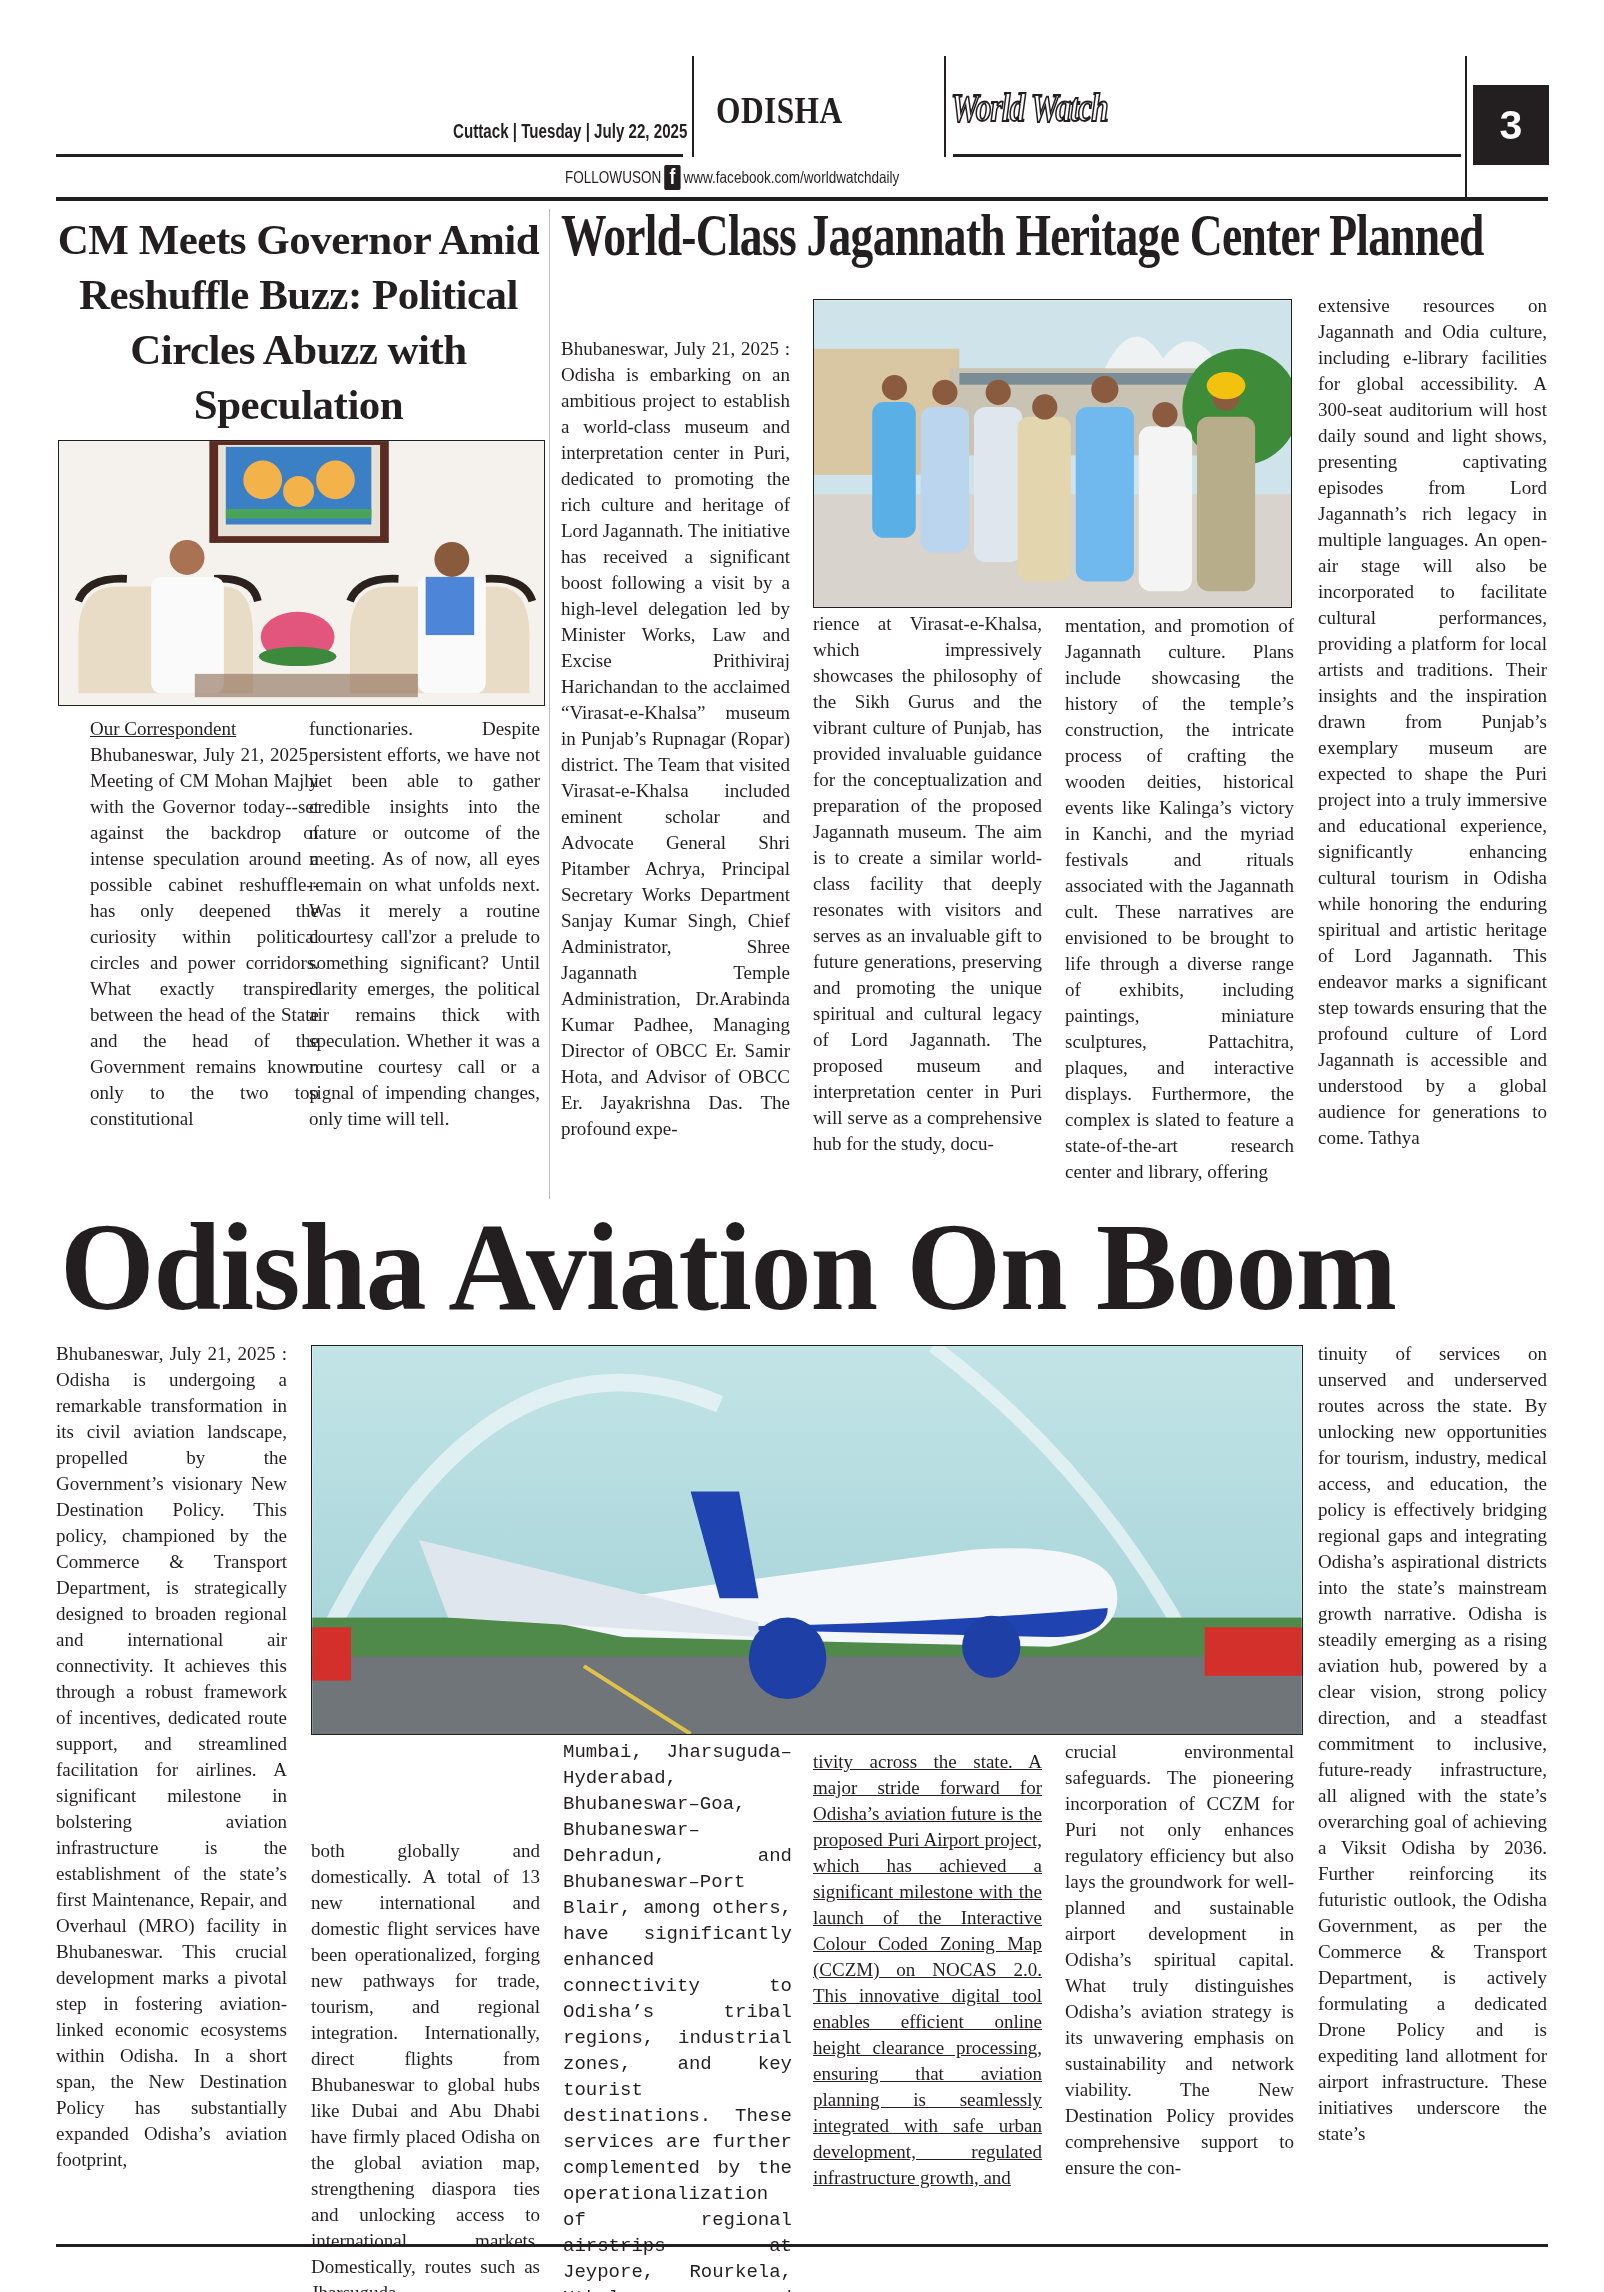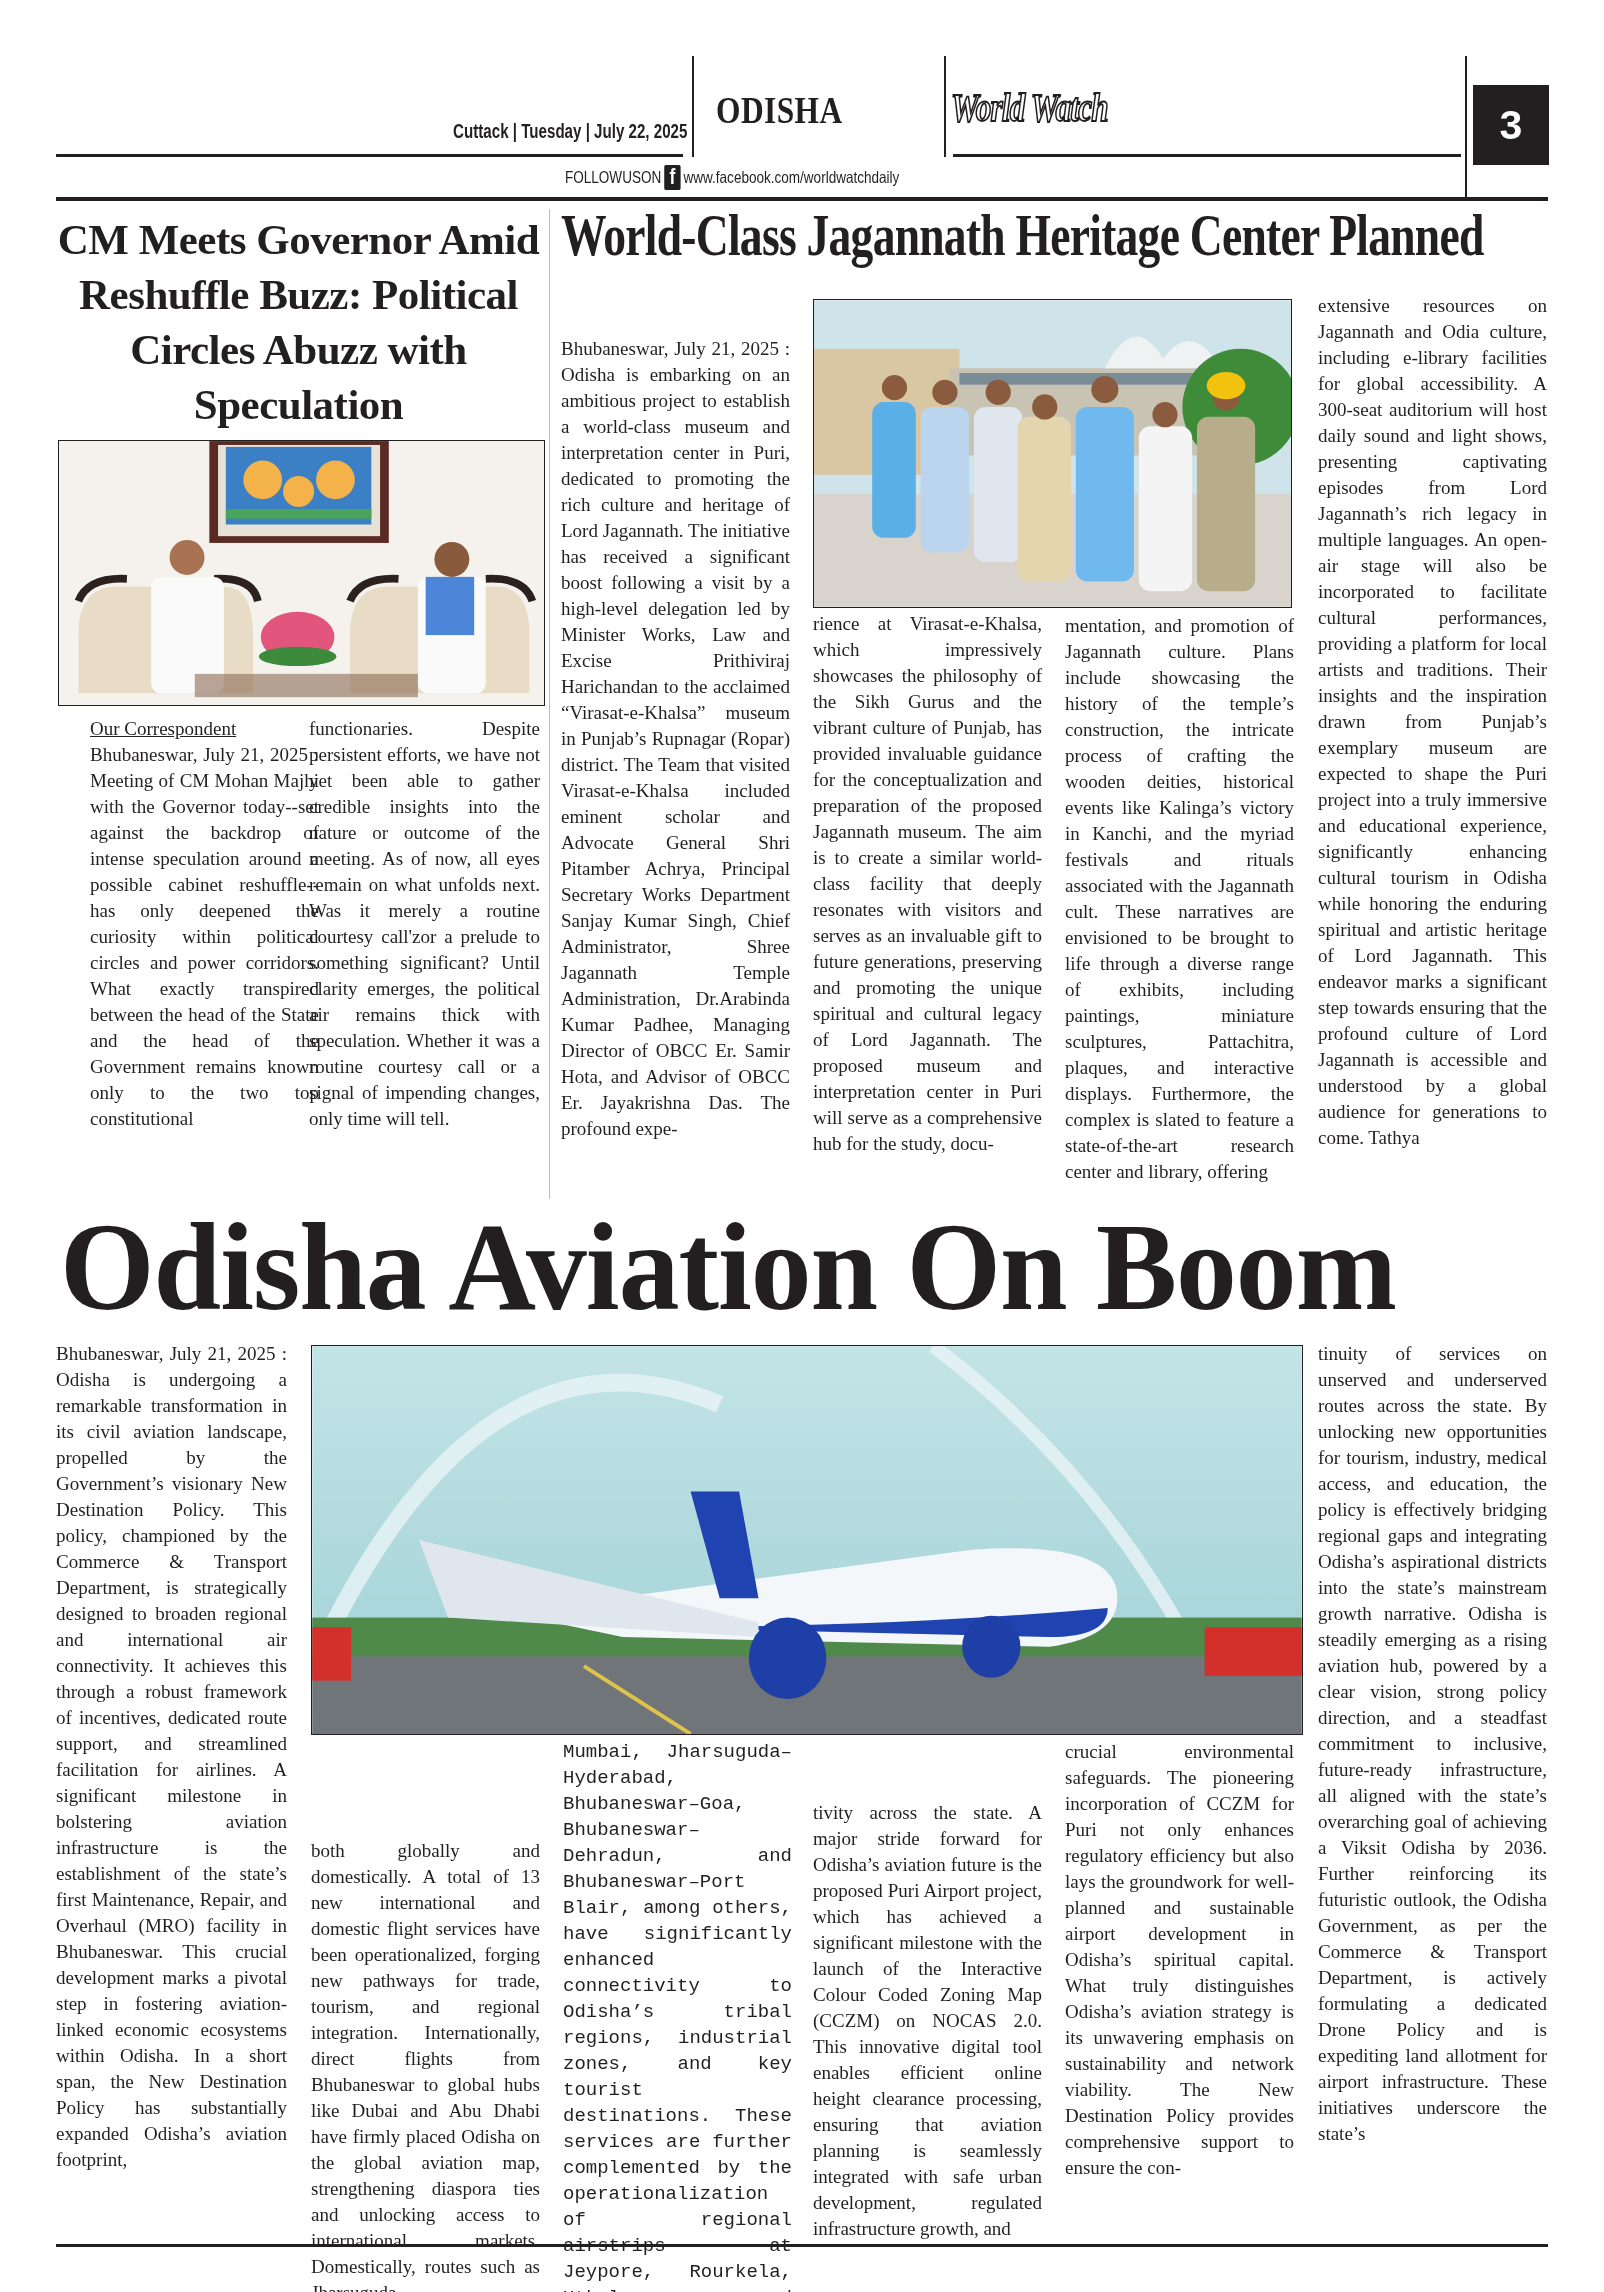--- a/index.html
+++ b/index.html
@@ -164,21 +164,21 @@
     <rect x="920" y="290" width="100" height="50" fill="#d3302c"></rect>
   </svg>
 </div>
 
 <div class="col" style="left:311px;top:1838px;width:229px;">
   <p>both globally and domestically. A total of 13 new international and domestic flight services have been operationalized, forging new pathways for trade, tourism, and regional integration. Internationally, direct flights from Bhubaneswar to global hubs like Dubai and Abu Dhabi have firmly placed Odisha on the global aviation map, strengthening diaspora ties and unlocking access to international markets. Domestically, routes such as Jharsuguda–</p>
 </div>
 <div class="col" style="left:563px;top:1739px;width:229px;font-family:Liberation Mono, monospace;">
   <p>Mumbai, Jharsuguda–Hyderabad, Bhubaneswar–Goa, Bhubaneswar–Dehradun, and Bhubaneswar–Port Blair, among others, have significantly enhanced connectivity to Odisha’s tribal regions, industrial zones, and key tourist destinations. These services are further complemented by the operationalization of regional airstrips at Jeypore, Rourkela, Utkela, and Rangeilunda under the UDAN scheme, ensuring seamless last-mile connec-</p>
 </div>
-<div class="col" style="left:813px;top:1800px;width:229px;">
+<div class="col" style="left:813px;top:1749px;width:229px;text-decoration:underline;">
   <p>tivity across the state. A major stride forward for Odisha’s aviation future is the proposed Puri Airport project, which has achieved a significant milestone with the launch of the Interactive Colour Coded Zoning Map (CCZM) on NOCAS 2.0. This innovative digital tool enables efficient online height clearance processing, ensuring that aviation planning is seamlessly integrated with safe urban development, regulated infrastructure growth, and</p>
 </div>
 <div class="col" style="left:1065px;top:1739px;width:229px;">
   <p>crucial environmental safeguards. The pioneering incorporation of CCZM for Puri not only enhances regulatory efficiency but also lays the groundwork for well-planned and sustainable airport development in Odisha’s spiritual capital. What truly distinguishes Odisha’s aviation strategy is its unwavering emphasis on sustainability and network viability. The New Destination Policy provides comprehensive support to ensure the con-</p>
 </div>
 <div class="col" style="left:1318px;top:1341px;width:229px;">
   <p>tinuity of services on unserved and underserved routes across the state. By unlocking new opportunities for tourism, industry, medical access, and education, the policy is effectively bridging regional gaps and integrating Odisha’s aspirational districts into the state’s mainstream growth narrative. Odisha is steadily emerging as a rising aviation hub, powered by a clear vision, strong policy direction, and a steadfast commitment to inclusive, future-ready infrastructure, all aligned with the state’s overarching goal of achieving a Viksit Odisha by 2036. Further reinforcing its futuristic outlook, the Odisha Government, as per the Commerce &amp; Transport Department, is actively formulating a dedicated Drone Policy and is expediting land allotment for airport infrastructure. These initiatives underscore the state’s</p>
 </div>
 
 <div class="rule" style="left:56px;top:2244px;width:1492px;height:2.9px;"></div>

